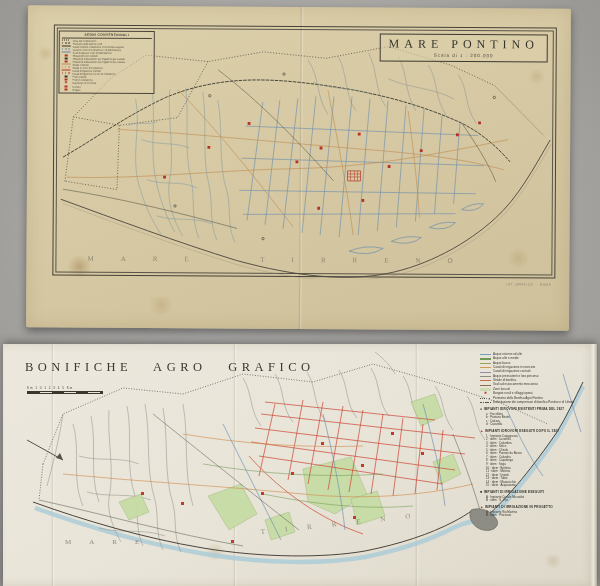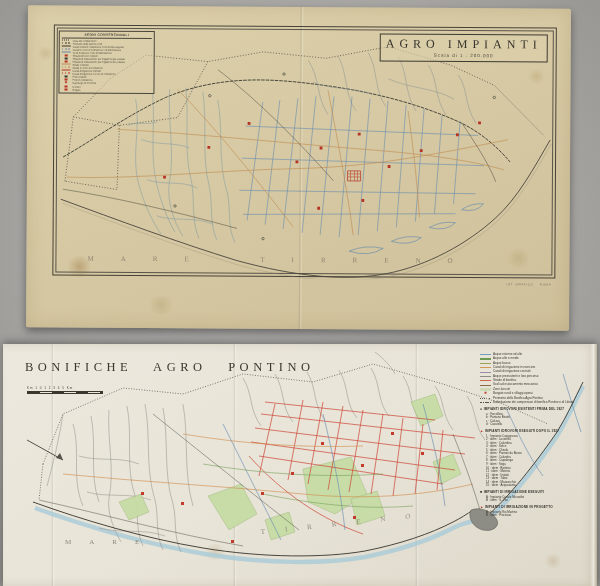--- a/index.html
+++ b/index.html
@@ -192,21 +192,21 @@
         <g fill="none" stroke="#3a3a32" stroke-width=".6">
           <circle cx="118" cy="176" r="1.2"></circle>
             <circle cx="206" cy="208" r="1.2"></circle>
           <circle cx="152" cy="66" r="1.2"></circle>
             <circle cx="226" cy="44" r="1.2"></circle>
           <circle cx="436" cy="66" r="1.2"></circle>
         </g>
       </svg>
 
       <div class="tm-title-box">
-        <div class="tm-title">AGRO IMPIANTI</div>
+        <div class="tm-title">MARE PONTINO</div>
         <div class="tm-scale">Scala di 1 : 200.000</div>
       </div>
 
       <div class="tm-legend">
         <div class="tm-legend-title">SEGNI CONVENZIONALI</div>
         <div id="tm-legend-rows">
             <div class="lg-row">
               <span class="sw sw-dot" style="color: rgb(58, 55, 47);"></span>
               <span class="lg-label">Linea del comprensorio</span>
             </div>
@@ -399,21 +399,21 @@
         <rect x="178" y="158" width="3" height="3"></rect>
           <rect x="138" y="148" width="3" height="3"></rect>
         <rect x="350" y="172" width="3" height="3"></rect>
           <rect x="228" y="196" width="3" height="3"></rect>
       </g>
 
       <text x="62" y="200" font-family="Liberation Serif, serif" font-size="7" fill="#8a8174" letter-spacing="18" opacity=".9">MARE</text>
       <text x="258" y="190" font-family="Liberation Serif, serif" font-size="7" fill="#8a8174" letter-spacing="20" opacity=".9" transform="rotate(-6 258 190)">TIRRENO</text>
     </svg>
 
-    <div class="bm-title">BONIFICHE  AGRO  PONTINO</div>
+    <div class="bm-title">BONIFICHE  AGRO  GRAFICO</div>
 
     <div class="bm-scalebar">
       <div class="bm-scale-label">Km 1 0 1 2 3 4 5 Km</div>
       <div class="bm-scale-rule"></div>
     </div>
 
     <svg class="north-arrow" width="48" height="30" viewBox="0 0 48 30">
       <line x1="4" y1="4" x2="40" y2="24" stroke="#55524a" stroke-width="1"></line>
       <path d="M40,24 L33,22 L37,17 Z" fill="#55524a"></path>
     </svg>

